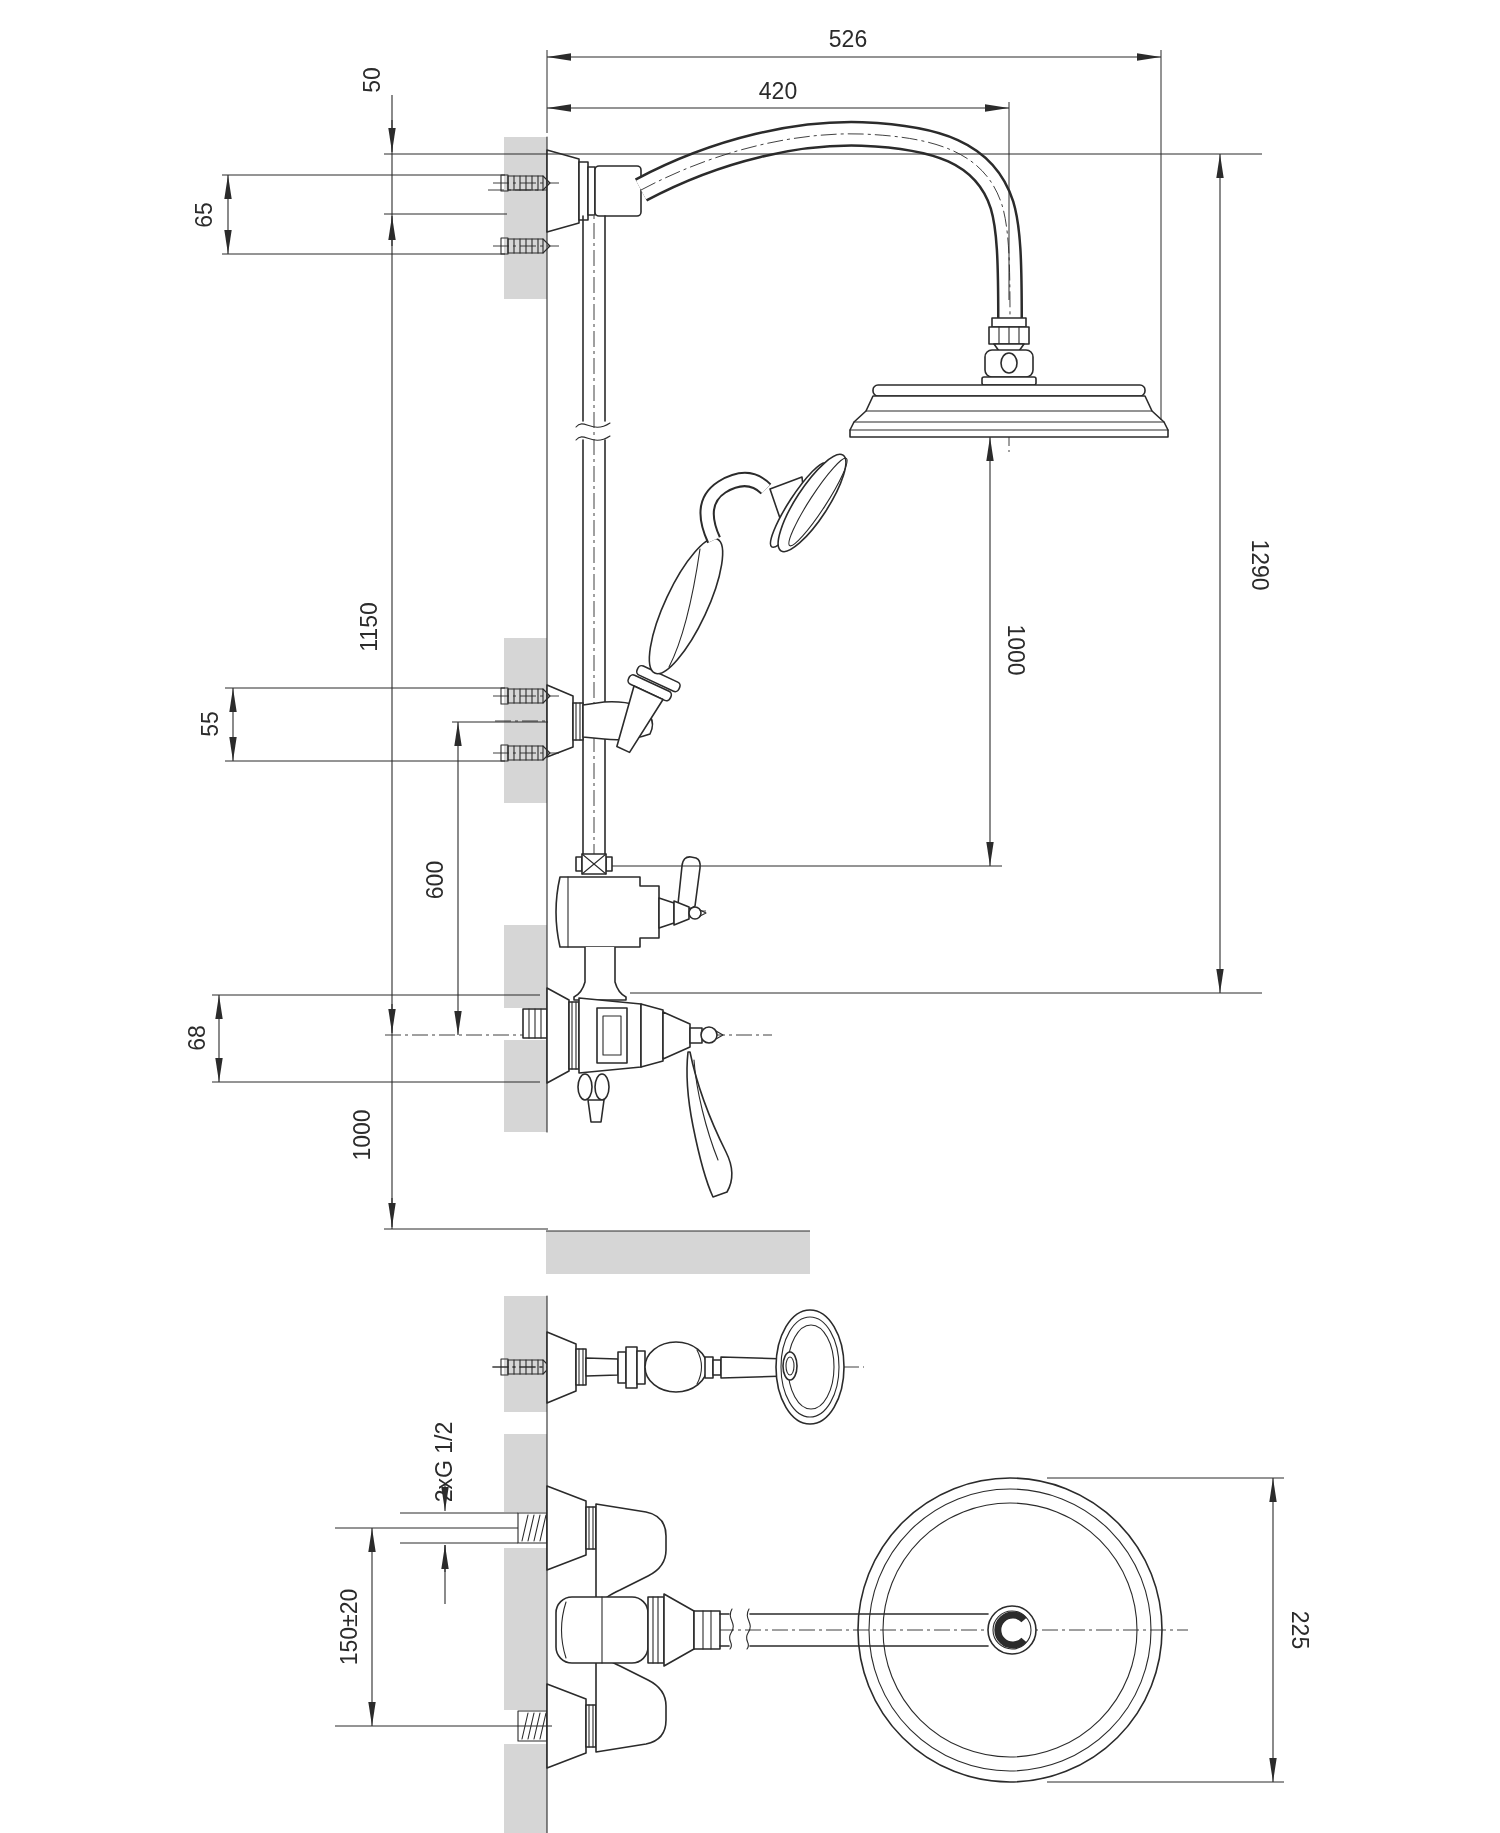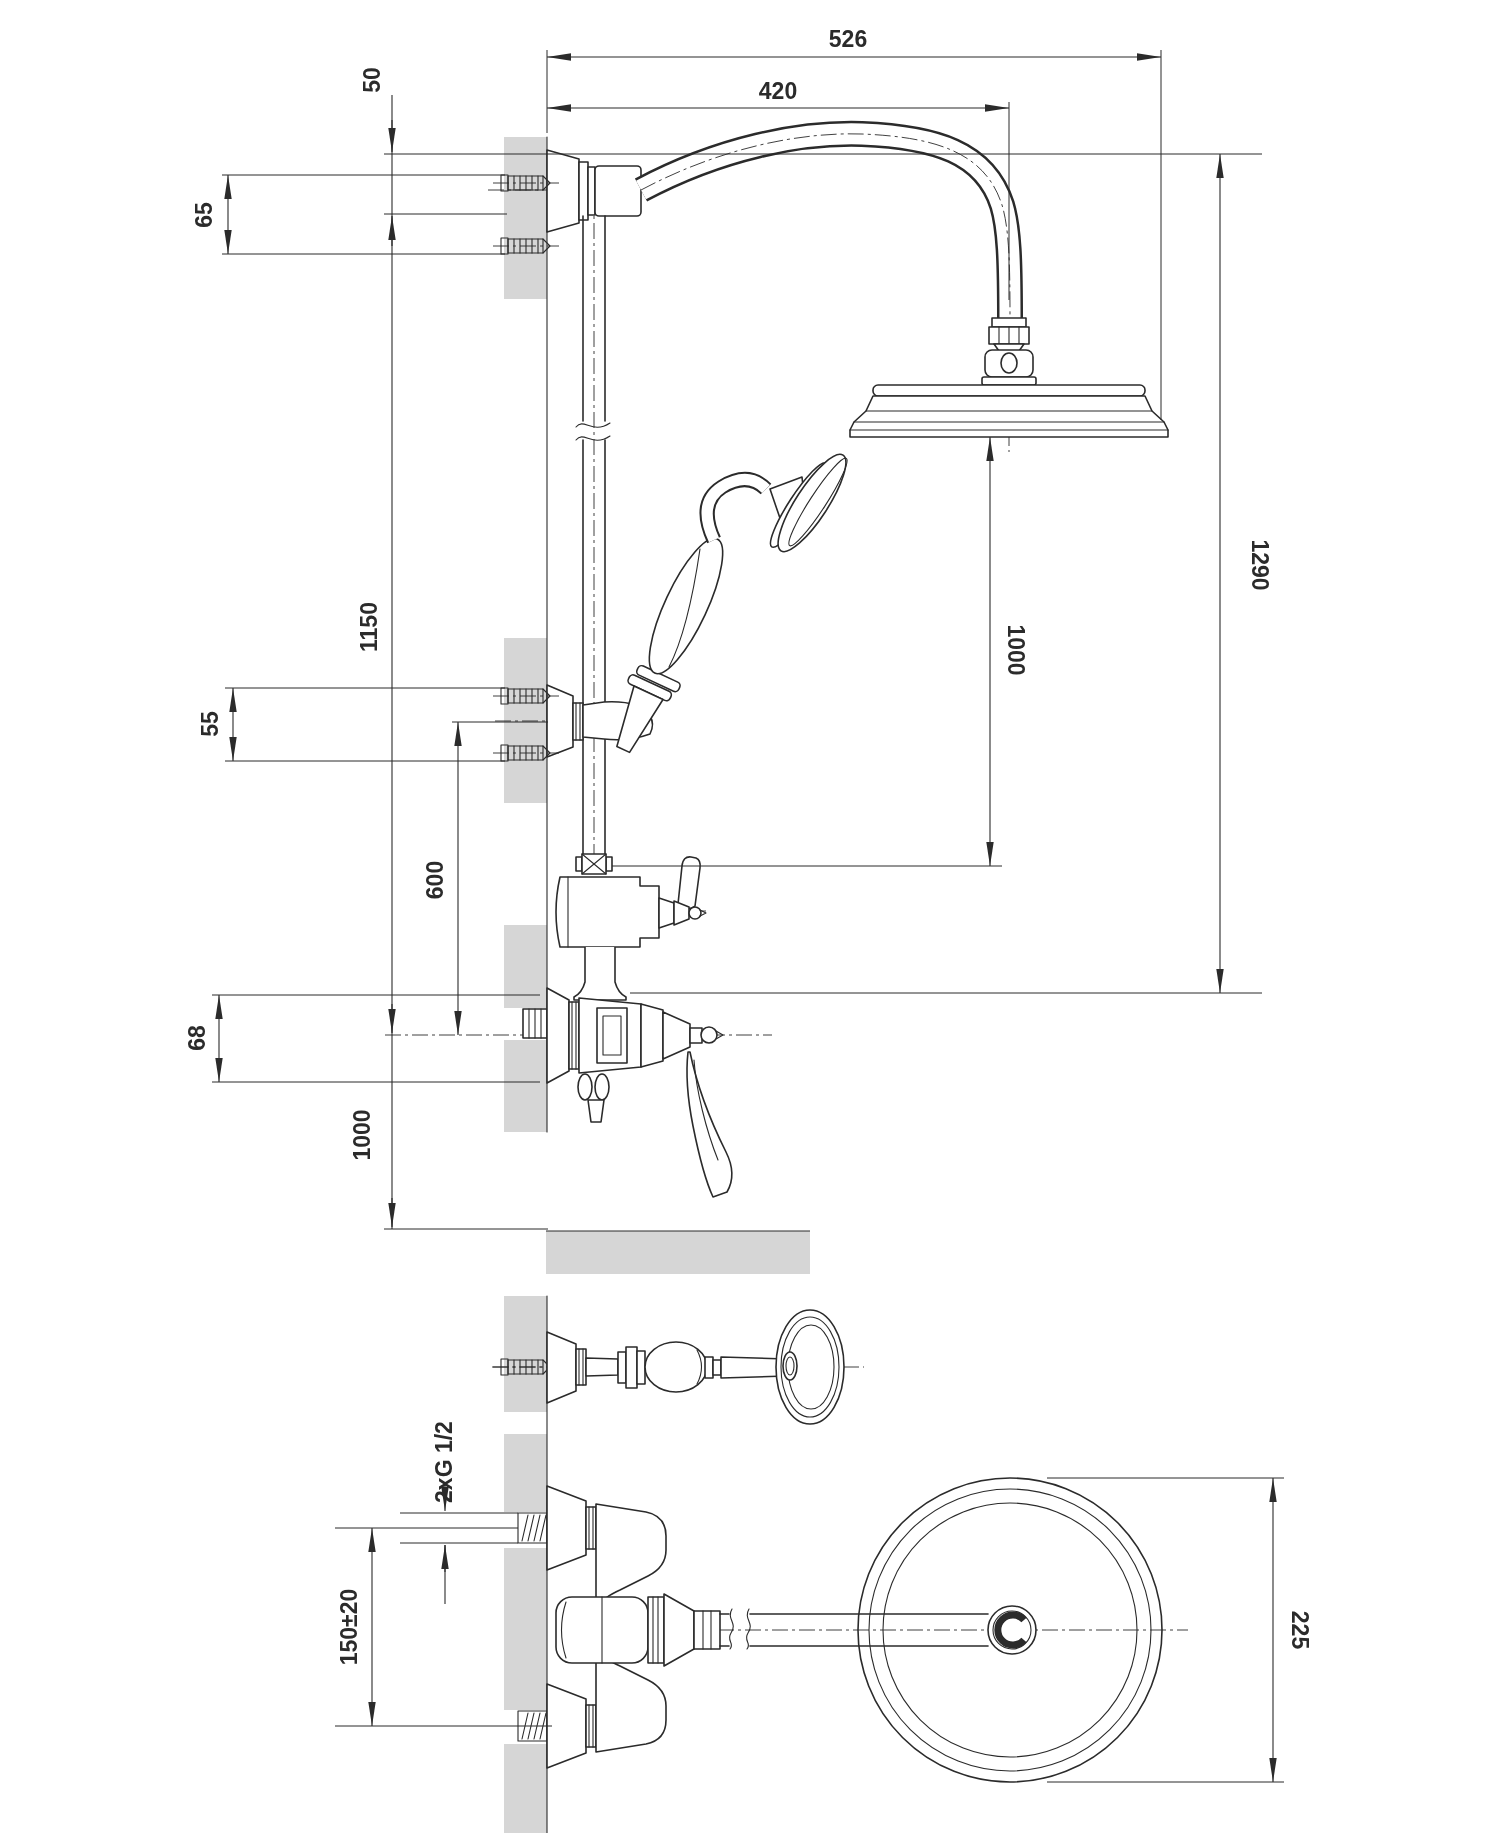--- a/index.html
+++ b/index.html
@@ -1,16 +1,16 @@
 <!DOCTYPE html>
 <html><head>
 <meta charset="utf-8">
 <style>
   html,body{margin:0;padding:0;background:#fff;}
-  #stage{width:1500px;height:1833px;position:relative;background:#fff;overflow:hidden;font-weight:bold;}
+  #stage{width:1500px;height:1833px;position:relative;background:#fff;overflow:hidden;}
   svg{display:block;}
   .wall{fill:#d6d6d6;stroke:none;}
   .ln{stroke:#2b2b2b;stroke-width:1.6;fill:none;stroke-linejoin:round;stroke-linecap:round;}
   .lnf{stroke:#2b2b2b;stroke-width:1.6;fill:#ffffff;stroke-linejoin:round;}
   .thin{stroke-width:1.1;}
   .dim{stroke:#2b2b2b;stroke-width:1.1;fill:none;}
   .ext{stroke:#2b2b2b;stroke-width:1;fill:none;}
   .cl{stroke:#2b2b2b;stroke-width:0.9;fill:none;stroke-dasharray:16 4 3 4;}
   .pipe-o{stroke:#2b2b2b;fill:none;stroke-linecap:butt;}
   .pipe-i{stroke:#ffffff;fill:none;stroke-linecap:butt;}

